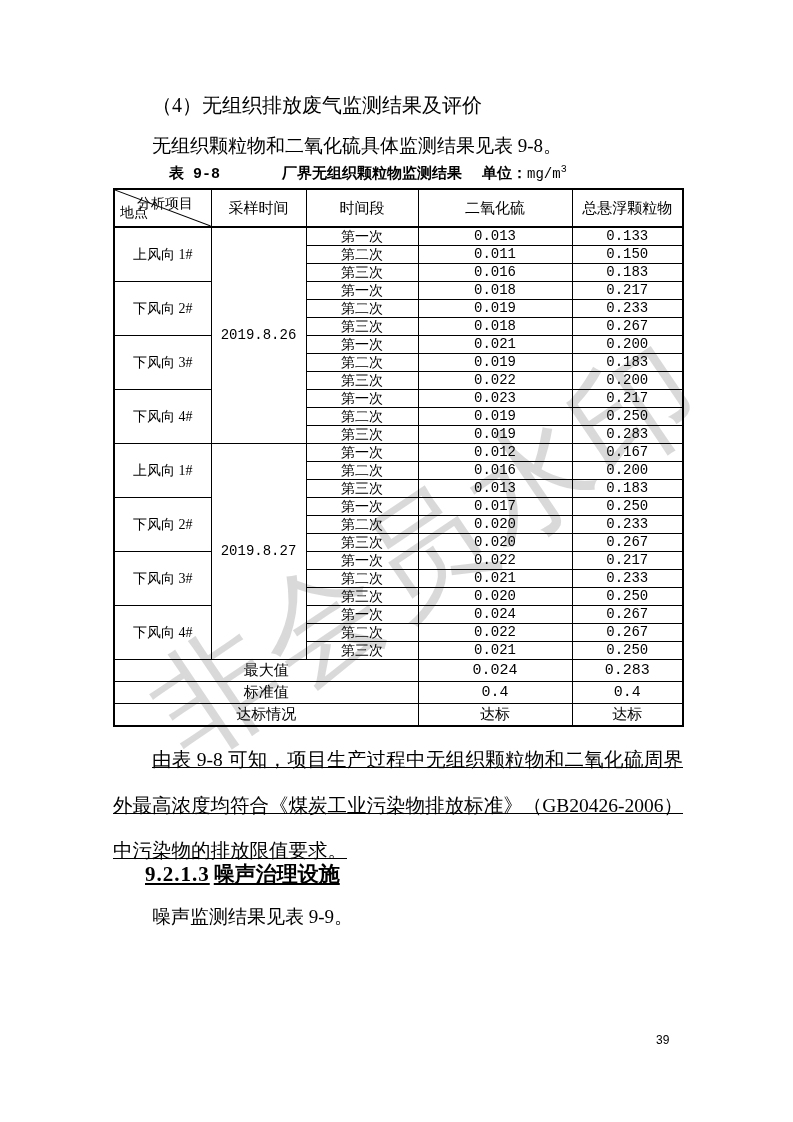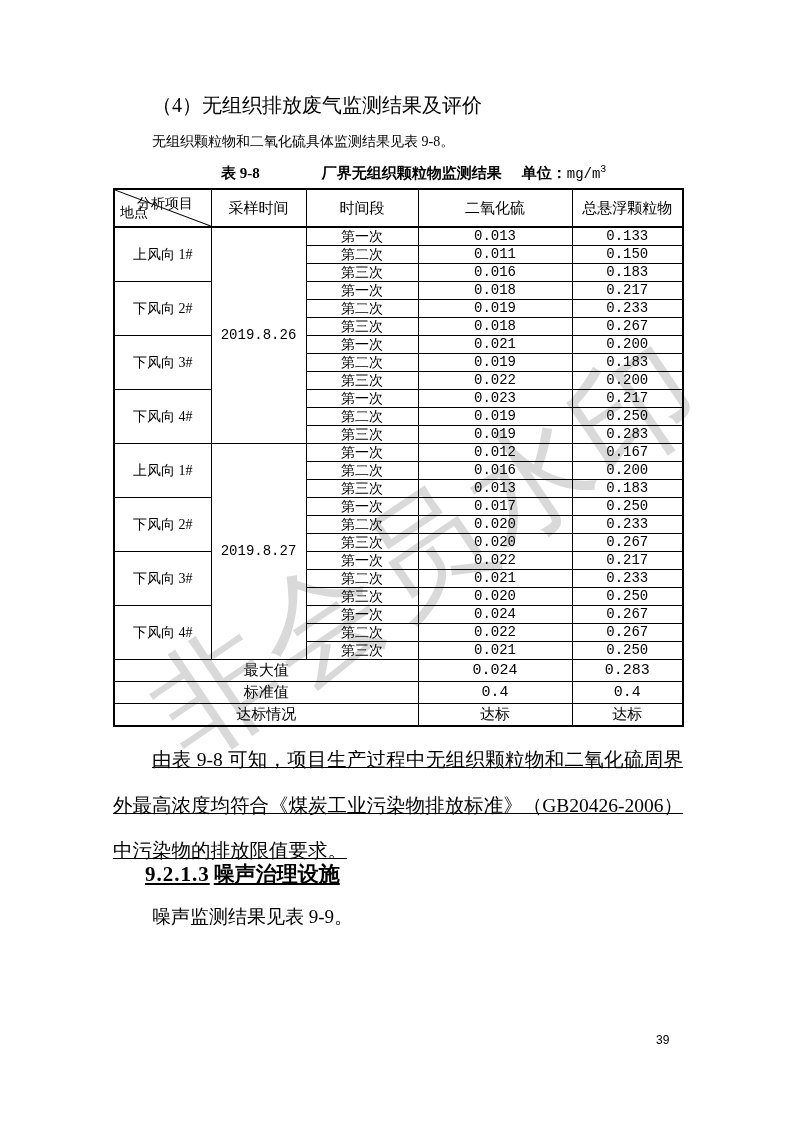--- a/index.html
+++ b/index.html
@@ -14,25 +14,25 @@
   #watermark {
     position:absolute; left:80px; top:470px; width:700px; height:170px;
     font-size:122px; letter-spacing:4px; line-height:160px;
     color:rgba(0,0,0,0.15); transform:rotate(-34deg);
     white-space:nowrap; text-align:center; z-index:0;
     font-family:"Liberation Serif", serif;
   }
   #content { position:absolute; left:0; top:0; width:793px; height:1122px; z-index:1; }
 
   .h4      { left:113px; top:92px;  font-size:20px; padding-left:39px; white-space:nowrap; }
-  .intro   { left:113px; top:133px; font-size:14px; padding-left:39px; white-space:nowrap;text-align:right; }
+  .intro   { left:113px; top:133px; font-size:19px; padding-left:39px; white-space:nowrap;text-align:right; }
 
   .caption { left:113px; top:164px; width:569px; font-size:15px; font-weight:bold;
              display:flex; align-items:flex-end; white-space:nowrap; }
-  .cap-label { margin-left:108px; }
+  .cap-label { margin-left:56px;font-family:Liberation Mono, monospace; }
   .cap-title { margin-left:62px; }
   .cap-unit  { margin-left:20px; }
   .cap-unit .mono { font-family:"Liberation Mono", monospace; font-weight:normal; font-size:14px; }
   .cap-unit sup   { font-family:"Liberation Mono", monospace; font-weight:normal; font-size:10px; }
 
   table.t98 { position:absolute; left:113px; top:188px; width:569px;
               border-collapse:collapse; table-layout:fixed;
               border:2px solid #000; background:transparent; }
   .t98 td { border:1px solid #000; text-align:center; vertical-align:middle;
             font-size:14px; padding:0; overflow:hidden; }

